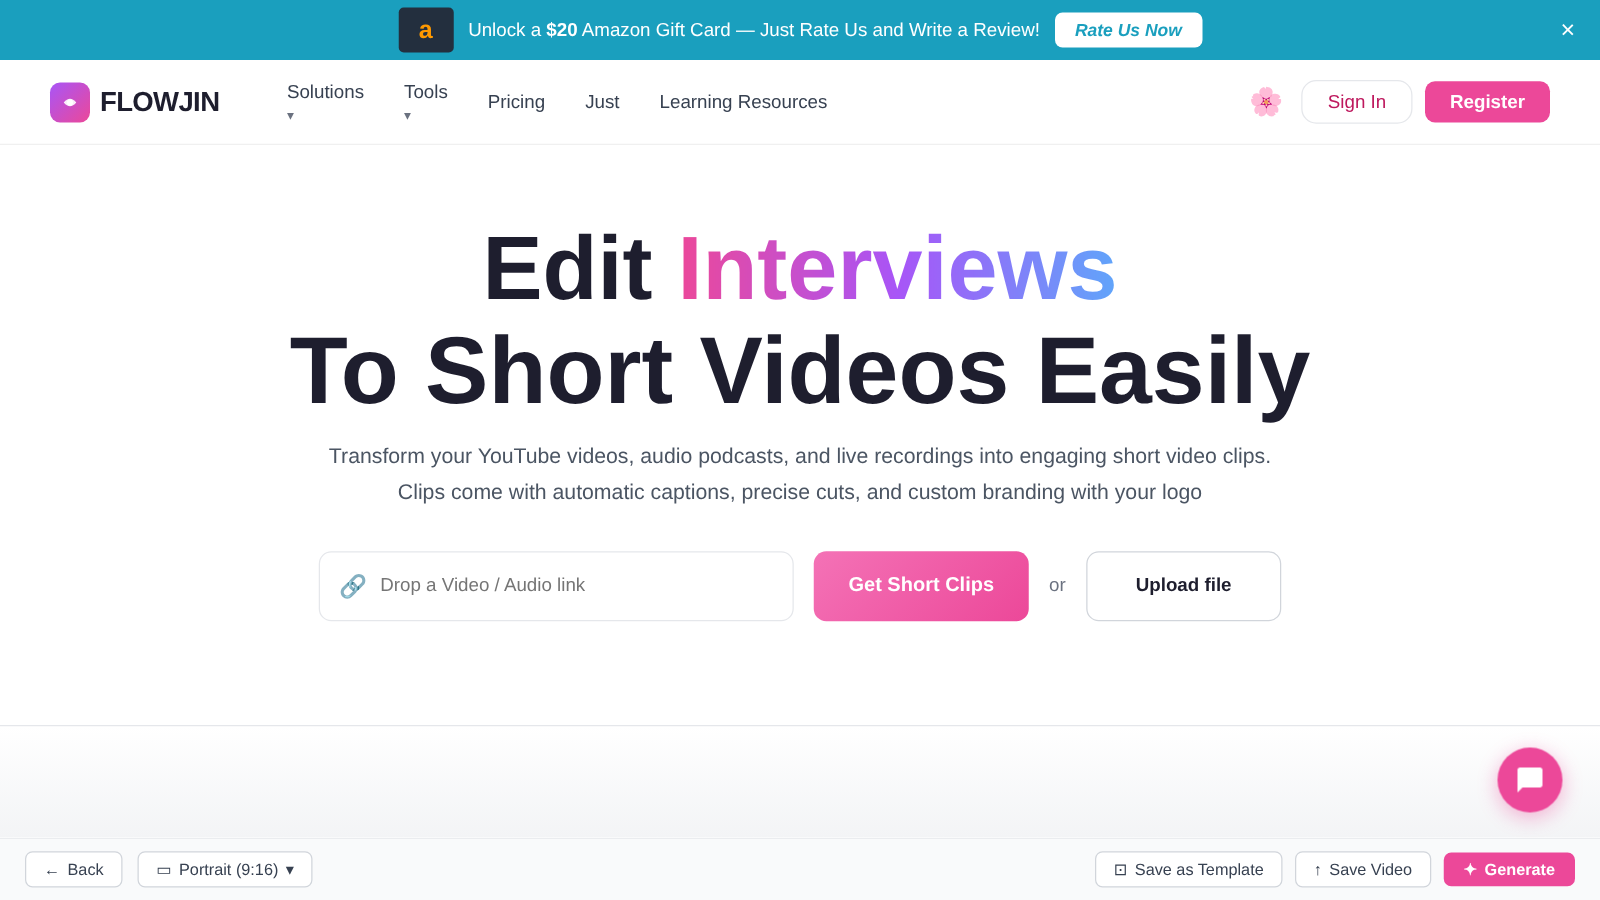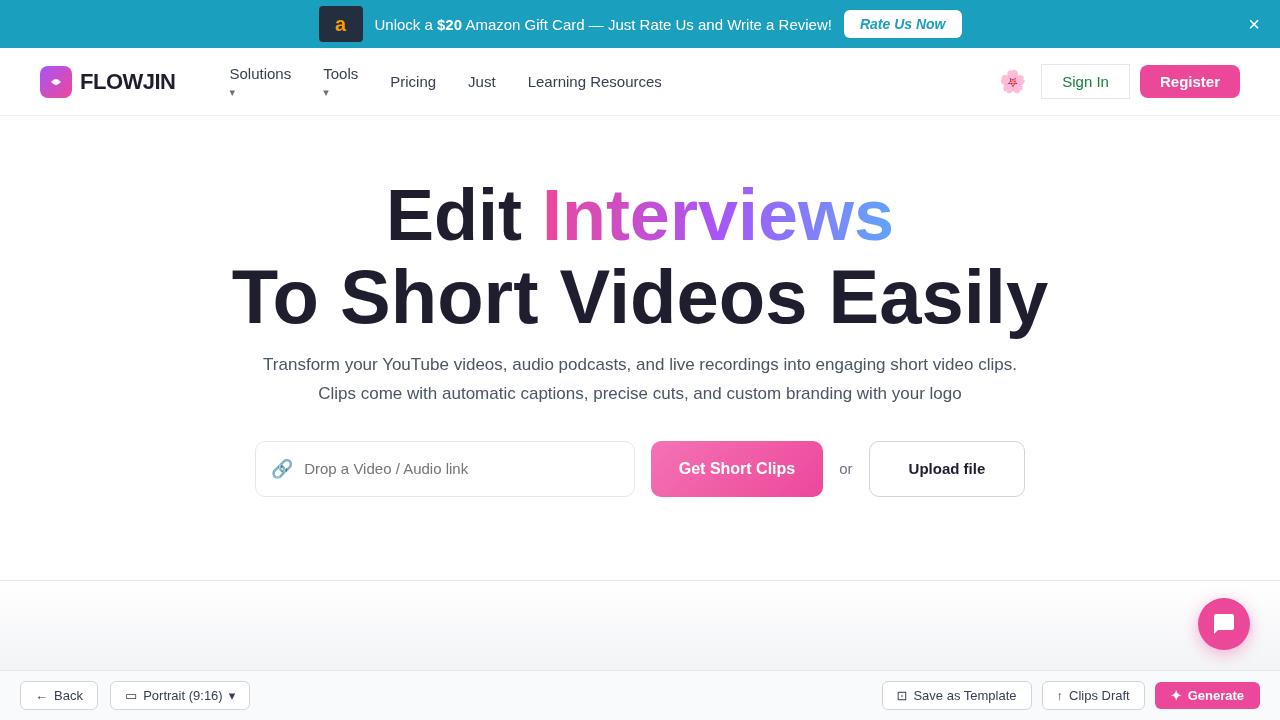--- a/index.html
+++ b/index.html
@@ -134,24 +134,24 @@
       justify-content: center;
       cursor: pointer;
       background: none;
       border: none;
       font-size: 22px;
     }
     .sign-in-btn {
       padding: 8px 20px;
       font-size: 15px;
       font-weight: 500;
-      color: #15803d;
+      color: #be185d;
       background: none;
       border: 1.5px solid #e5e7eb;
-      border-radius: 0;
+      border-radius: 12px;
       cursor: pointer;
     }
     .register-btn {
       padding: 8px 20px;
       font-size: 15px;
       font-weight: 600;
       color: #fff;
       background: #ec4899;
       border: none;
       border-radius: 8px;
@@ -458,21 +458,21 @@
     <span>Portrait (9:16)</span>
     <span>▾</span>
   </button>
   <div class="bottom-right">
     <button class="save-template-btn">
       <span>⊡</span>
       <span>Save as Template</span>
     </button>
     <button class="save-draft-btn">
       <span>↑</span>
-      <span>Clips Draft</span>
+      <span>Save Video</span>
     </button>
     <button class="generate-btn">
       <span>✦</span>
       <span>Generate</span>
     </button>
   </div>
 </div>
 
 <div class="chat-bubble">
   <svg width="24" height="24" viewBox="0 0 24 24" fill="none">

